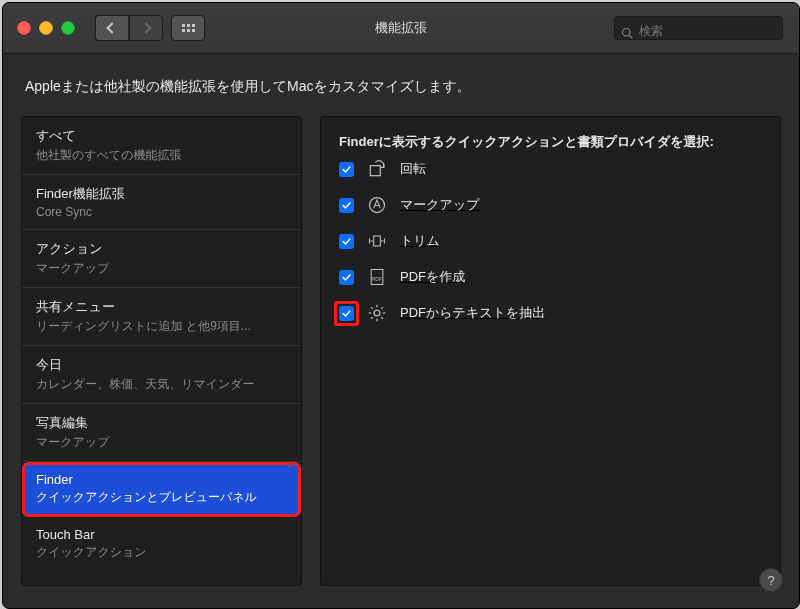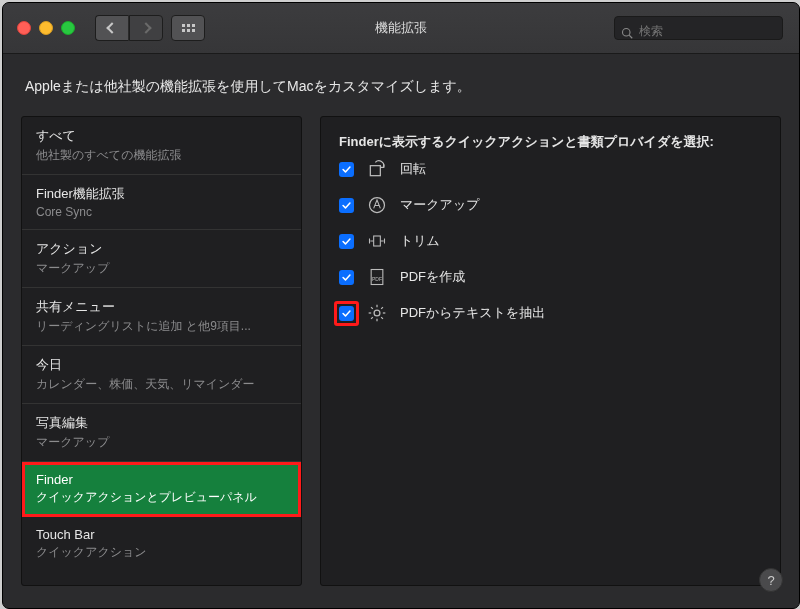--- a/index.html
+++ b/index.html
@@ -21,26 +21,26 @@
   .search svg{flex:0 0 auto;margin-right:4px;}
   .search input{background:transparent;border:0;outline:0;color:#888;font-size:12px;width:100%;}
   
   .desc{color:#e8e8e8;font-size:14px;padding:24px 20px 20px 22px;}
   .content{display:flex;gap:18px;padding:0 18px 0 18px;height:470px;}
   .sidebar{width:279px;background:#1f1f21;border:1px solid #111;border-radius:3px;overflow:hidden;}
   .sb-item{padding:10px 14px 10px 14px;border-bottom:1px solid #333;cursor:default;}
   .sb-item:last-of-type{border-bottom:0;}
   .sb-title{color:#e6e6e6;font-size:13px;}
   .sb-sub{color:#8b8b8d;font-size:12px;margin-top:2px;}
-  .sb-item.selected{background:#15803d;}
+  .sb-item.selected{background:#1d4ed8;border-radius:7px;}
   .sb-item.selected .sb-title,.sb-item.selected .sb-sub{color:#fff;}
   .sb-item.hl{outline:3px solid #ff1a1a;outline-offset:-3px;}
   .panel{flex:1;background:#1f1f21;border:1px solid #111;border-radius:3px;padding:16px 18px;}
   .panel-head{color:#e6e6e6;font-size:13px;font-weight:600;}
-  .opt{display:flex;align-items:center;gap:12px;height:36px;}
+  .opt{display:flex;align-items:center;gap:12px;height:36px;text-decoration:underline;}
   .chk{width:15px;height:15px;border-radius:3px;background:#0a6eff;display:flex;align-items:center;justify-content:center;position:relative;flex:0 0 auto;}
   .chk.hl::after{content:"";position:absolute;left:-5px;top:-5px;right:-5px;bottom:-5px;border:3px solid #ff1a1a;border-radius:3px;}
   .opt-label{color:#e6e6e6;font-size:13px;}
   .opt-icon{width:22px;height:22px;display:flex;align-items:center;justify-content:center;color:#bbb;flex:0 0 auto;}
   .helpbtn{position:absolute;right:16px;bottom:16px;width:22px;height:22px;border-radius:50%;background:#4a4a4c;color:#ccc;display:flex;align-items:center;justify-content:center;font-size:13px;border:1px solid #333;}
   .chev{display:inline-block;border:solid #c8c8c8;border-width:0 2px 2px 0;padding:3px;}
   .chev.left{transform:rotate(135deg);}
   .chev.right{transform:rotate(-45deg);}
   .gridicon{display:grid;grid-template-columns:repeat(3,3px);grid-template-rows:repeat(2,3px);gap:2px;}
   .gridicon span{background:#c8c8c8;width:3px;height:3px;}

